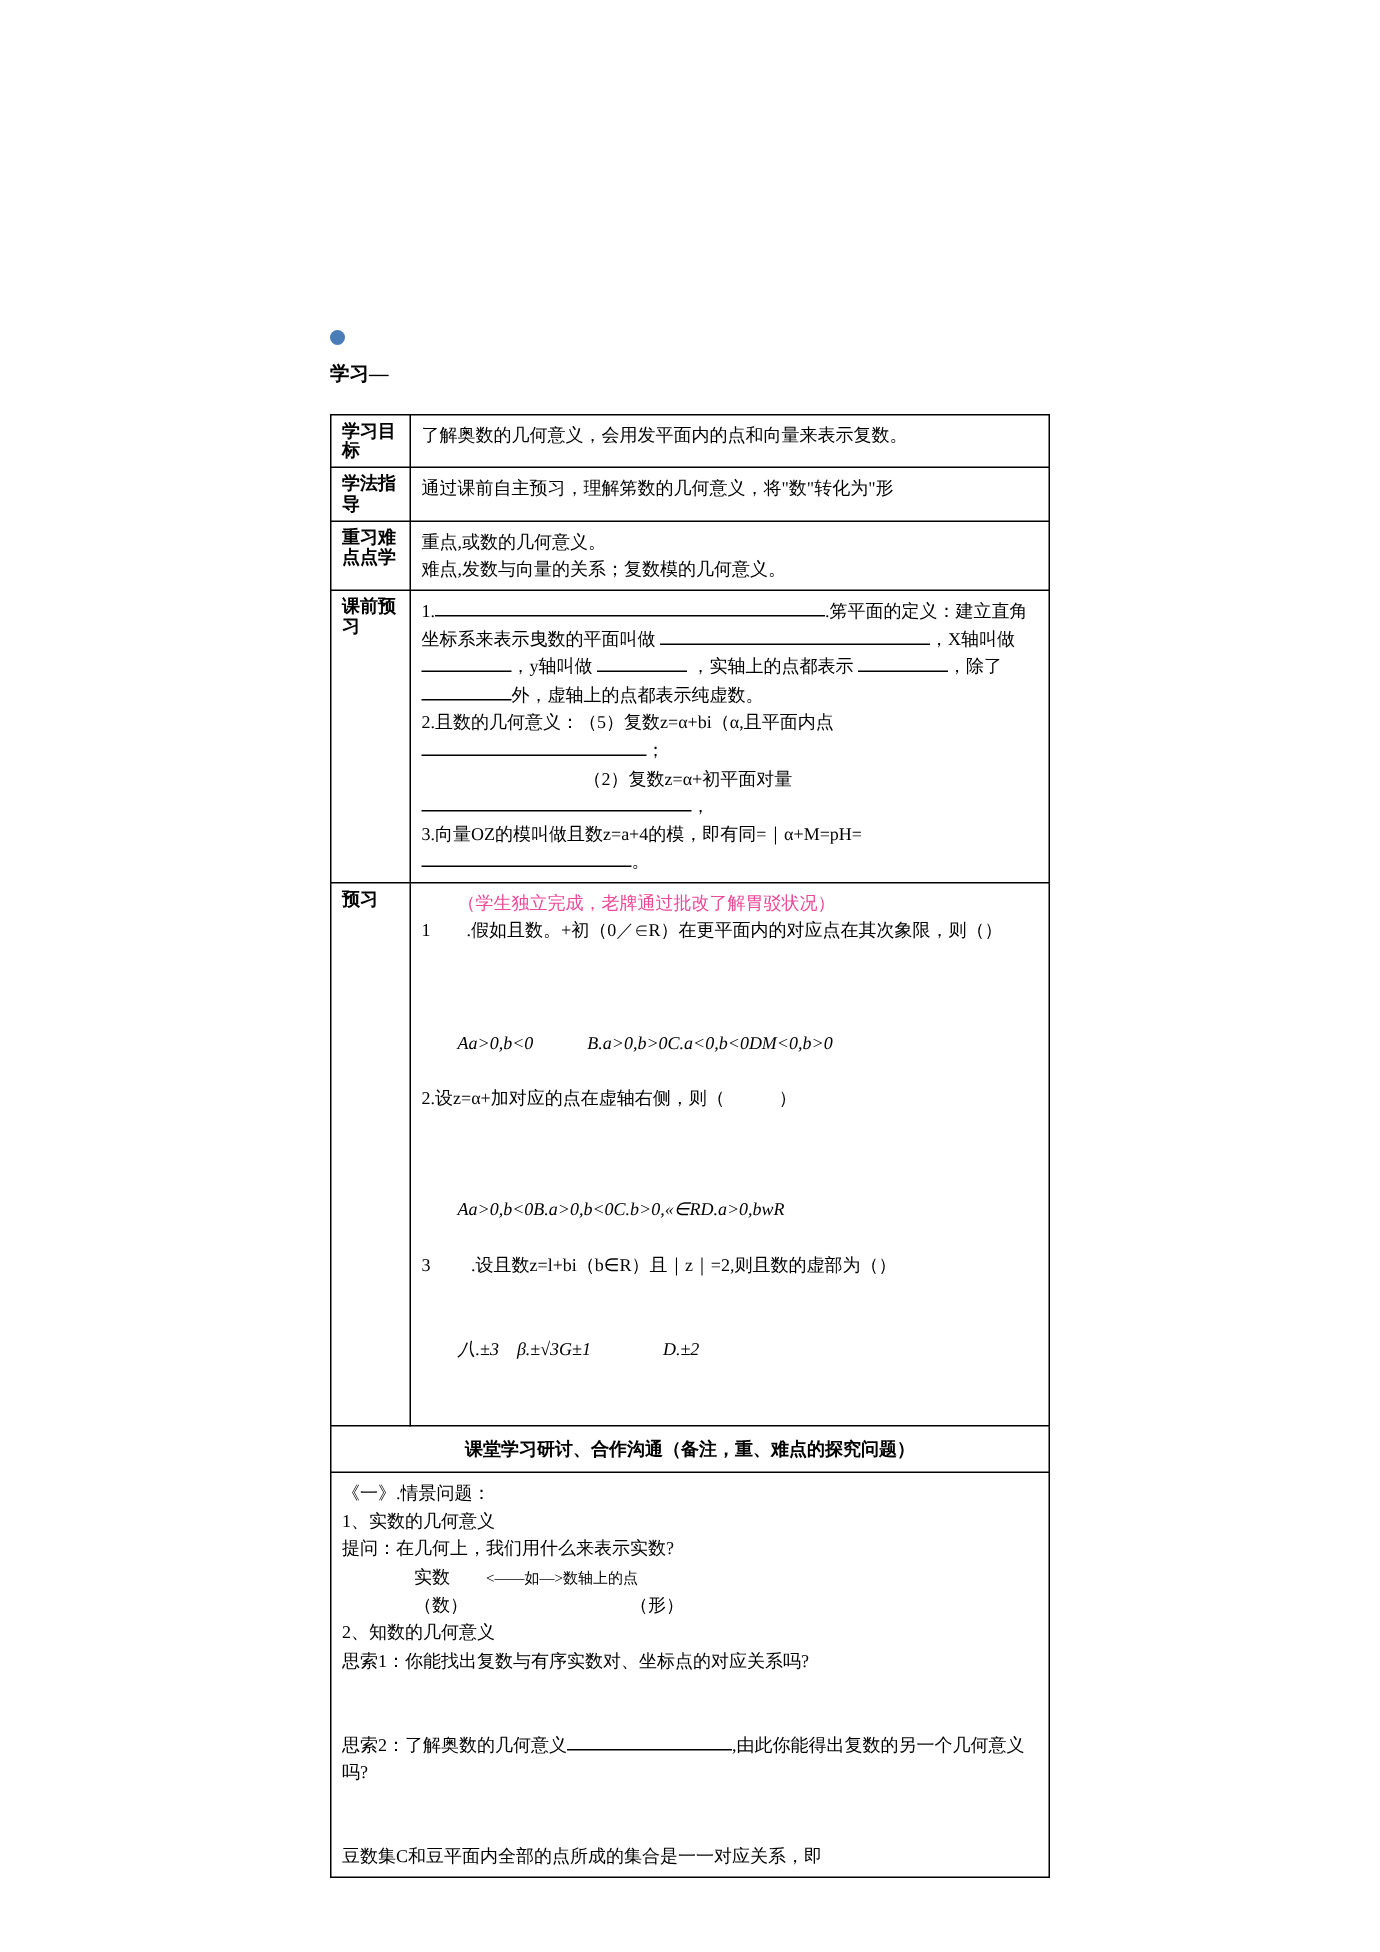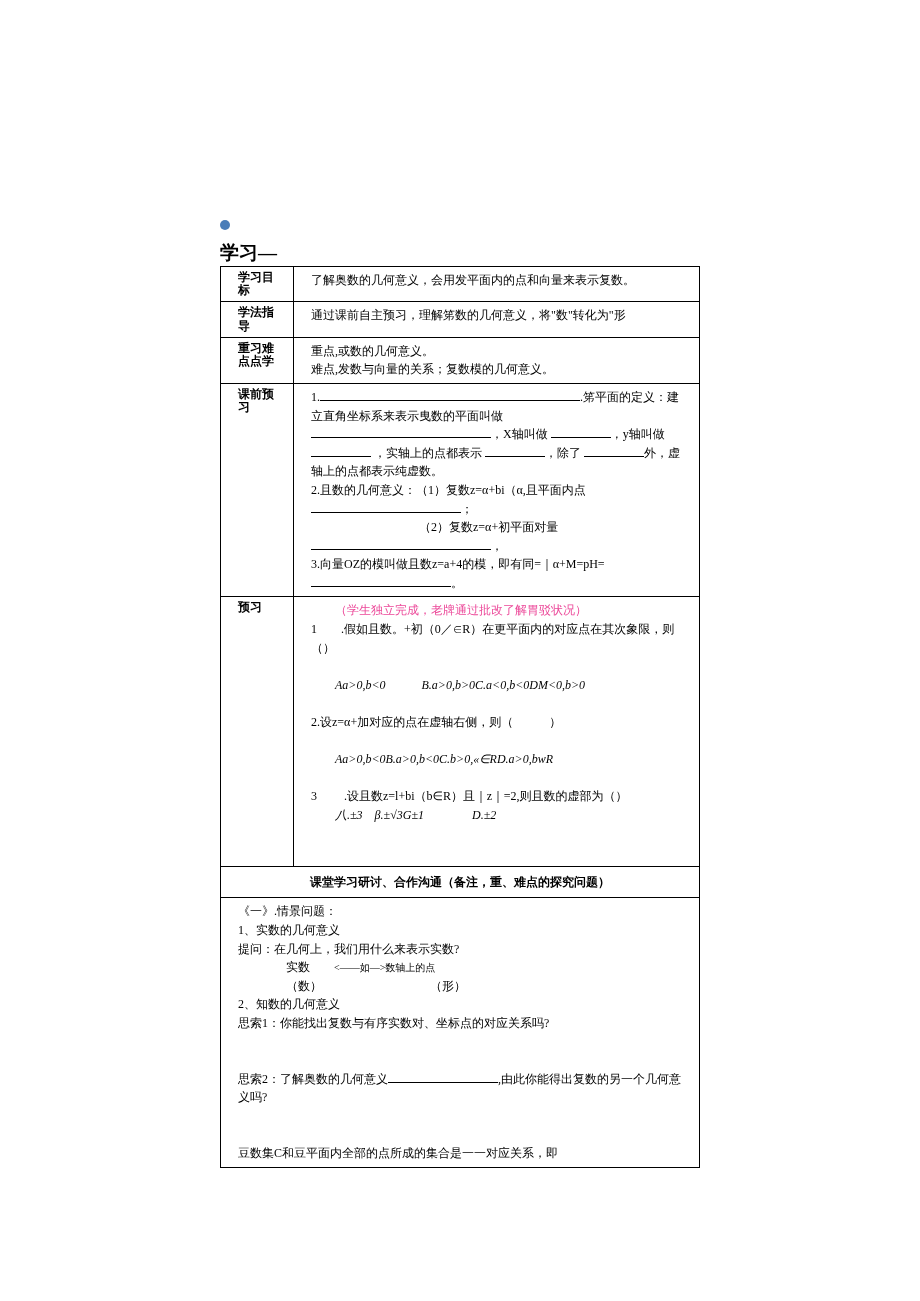--- a/index.html
+++ b/index.html
@@ -18,44 +18,45 @@
     }
     .icon-circle {
       width: 10px;
       height: 10px;
       border-radius: 50%;
       background: #4a7db8;
       display: inline-block;
       margin-bottom: 6px;
     }
     .headline {
-      font-size: 19px;
+      font-size: 13px;
       font-weight: bold;
+      margin-bottom: 18px;
     }
     table {
       border-collapse: collapse;
       width: 100%;
     }
     td {
       border: 1px solid #000;
-      padding: 4px 17px;
+      padding: 4px 7px;
       vertical-align: top;
       font-size: 12px;
       line-height: 1.55;
     }
     td.hdr {
       width: 38px;
       font-weight: bold;
       text-align: left;
       line-height: 1.1;
       font-size: 12px;
     }
     .red { color: #ec4899; }
     .indent { padding-left: 2em; display: block; }
-    .italic { font-style: italic; }
+    .italic { font-style: italic; margin-top: 37px; }
     .center { text-align: center; font-weight: bold; padding: 6px 0; border-radius: 15px; }
     .ul { display: inline-block; border-bottom: 1px solid #000; min-width: 60px; height: 1em; }
     .ul-mid { display: inline-block; border-bottom: 1px solid #000; min-width: 80px; height: 1em; }
   </style>
 </head>
 <body>
 
 <div class="page">
 
   <div class="icon-circle"></div>
@@ -81,21 +82,21 @@
         <span>难点,发数与向量的关系；复数模的几何意义。</span>
       </td>
     </tr>
 
     <tr>
       <td class="hdr">课前预习</td>
       <td>
         <span>1.</span><span class="ul" style="min-width:260px"></span>.<span>笫平面的定义：建立直角坐标系来表示曳数的平面叫做</span>
         <span class="ul" style="min-width:180px"></span><span>，X轴叫做</span> <span class="ul"></span><span>，y轴叫做</span>
         <span class="ul"></span><span> ，实轴上的点都表示</span> <span class="ul"></span><span>，除了</span> <span class="ul"></span><span>外，虚轴上的点都表示纯虚数。</span><br>
-        <span>2.且数的几何意义：（1）复数z=α+bi（α,且平面内点</span> <span class="ul" style="min-width:150px"></span><span>；</span><br>
+        <span>2.且数的几何意义：（5）复数z=α+bi（α,且平面内点</span> <span class="ul" style="min-width:150px"></span><span>；</span><br>
         <span style="padding-left:9em">（2）复数z=α+初平面对量</span> <span class="ul" style="min-width:180px"></span><span>，</span><br>
         <span>3.向量OZ的模叫做且数z=a+4的模，即有同=｜α+M=pH=</span><span class="ul" style="min-width:140px"></span><span>。</span>
       </td>
     </tr>
 
     <tr>
       <td class="hdr">预习</td>
       <td>
         <span class="red indent">（学生独立完成，老牌通过批改了解胃驳状况）</span>
         <span>1　　.假如且数。+初（0／∈R）在更平面内的对应点在其次象限，则（）</span><br><br>

